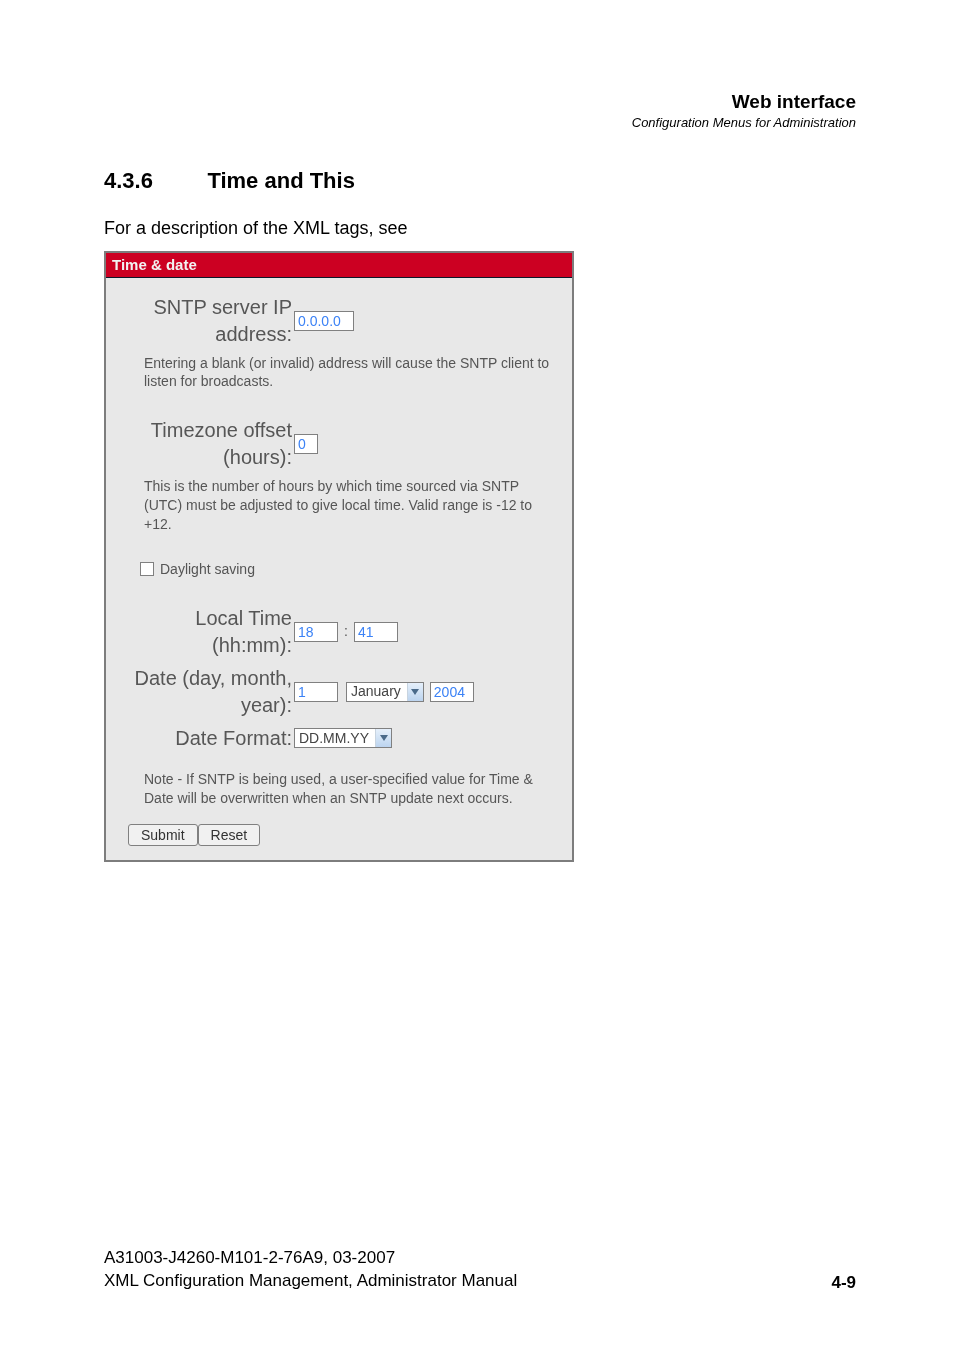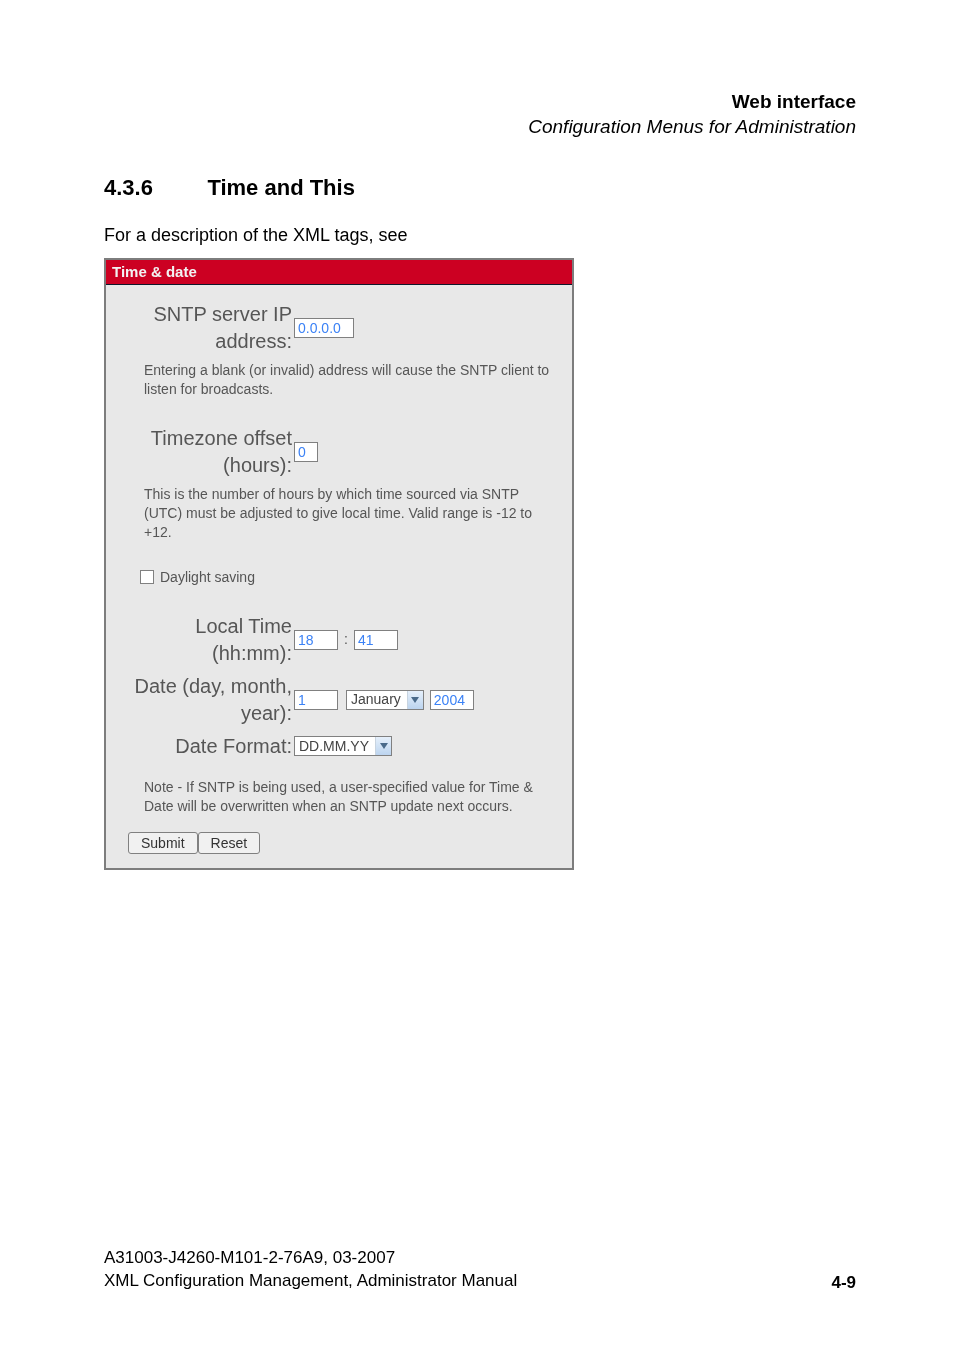--- a/index.html
+++ b/index.html
@@ -24,21 +24,21 @@
       text-align: right;
       margin-bottom: 36px;
     }
     .header-title {
       font-weight: bold;
       font-size: 19px;
       line-height: 1.3;
     }
     .header-subtitle {
       font-style: italic;
-      font-size: 19px;
+      font-size: 13px;
       line-height: 1.3;
     }
     .section-heading {
       margin-top: 6px;
       margin-bottom: 24px;
     }
     .section-number {
       font-weight: bold;
       font-size: 22px;
       display: inline-block;

